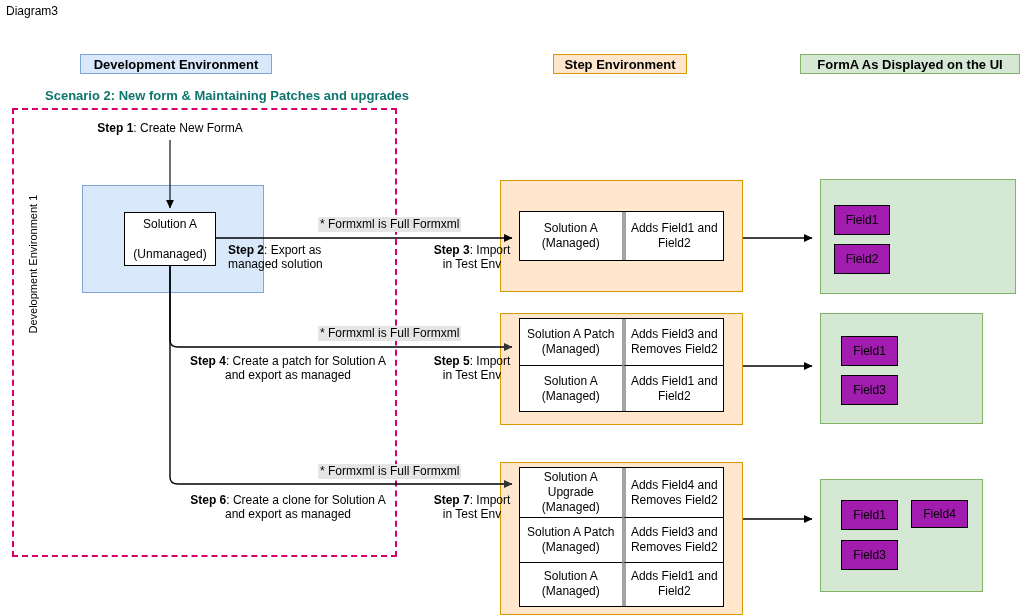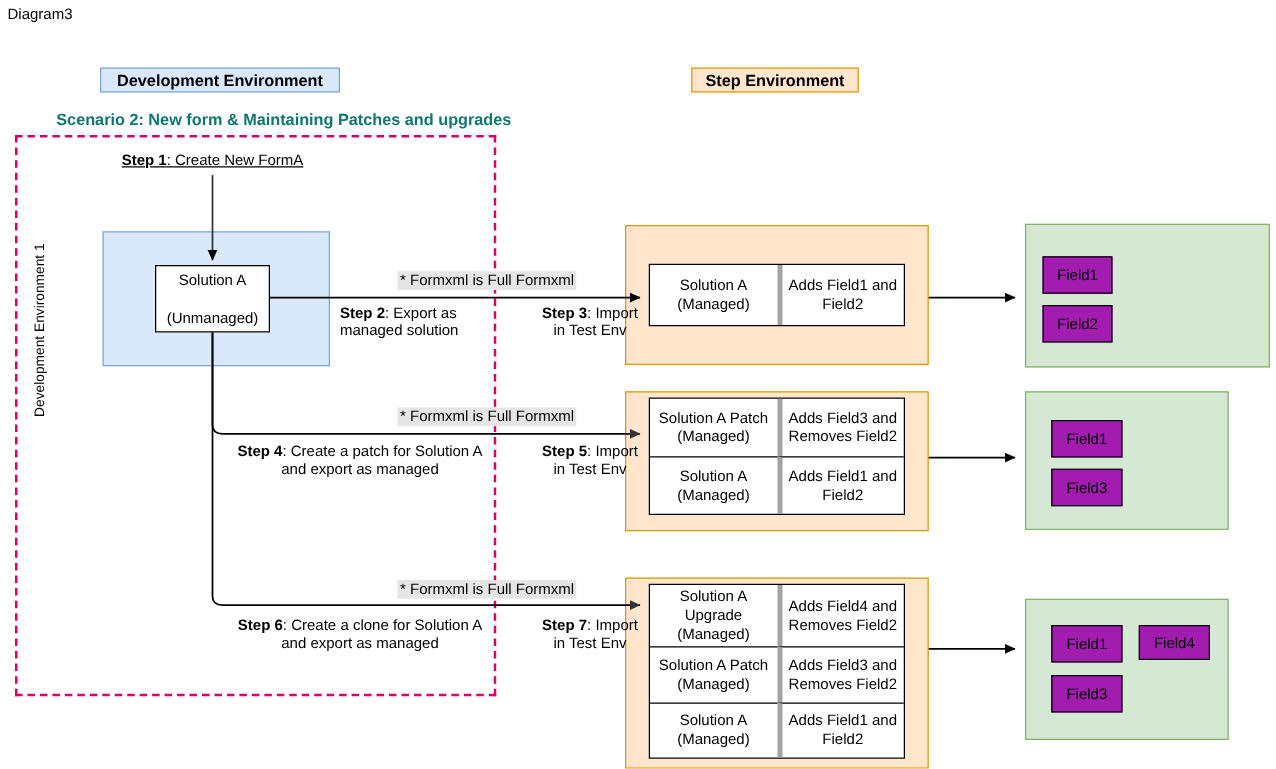--- a/index.html
+++ b/index.html
@@ -151,20 +151,21 @@
 </style>
 </head>
 <body>
 
 <div id="canvas">
 
   <div class="abs diagram-title">Diagram3</div>
 
   <div class="abs chip chip-dev" style="left:80px; top:54px; width:192px;">Development Environment</div>
   <div class="abs chip chip-test" style="left:553px; top:54px; width:134px;">Step Environment</div>
+  <div class="abs chip chip-ui" style="left:800px; top:54px; width:220px;">FormA As Displayed on the UI</div>
 
   <div class="abs scenario-title" style="left:45px; top:88px;">Scenario 2: New form &amp; Maintaining Patches and upgrades</div>
 
   <div class="abs dashed-env" style="left:12px; top:108px; width:385px; height:449px;"></div>
 
   <div class="abs" style="left:-22px; top:272px; width:110px; height:30px;">
     <div class="env-vert-label">
       <span>Development Environment 1</span>
     </div>
   </div>
@@ -294,25 +295,25 @@
 
     <path d="M170,266 L170,340 Q170,347 178,347 L512,347" stroke="#000" stroke-width="1.4" fill="none" marker-end="url(#ar2)"></path>
 
     <path d="M170,266 L170,477 Q170,484 178,484 L512,484" stroke="#000" stroke-width="1.4" fill="none" marker-end="url(#ar2)"></path>
 
     <path d="M743,238 L812,238" stroke="#000" stroke-width="1.4" fill="none" marker-end="url(#ar)"></path>
     <path d="M743,366 L812,366" stroke="#000" stroke-width="1.4" fill="none" marker-end="url(#ar)"></path>
     <path d="M743,519 L812,519" stroke="#000" stroke-width="1.4" fill="none" marker-end="url(#ar)"></path>
   </svg>
 
-  <div class="abs step center" style="left:70px; top:121px; width:200px;text-decoration:underline;">
+  <div class="abs step center" style="left:70px; top:121px; width:200px;">
     <b>Step 1</b><span>: Create New FormA</span>
   </div>
 
-  <div class="abs step left" style="left:228px; top:243px; width:180px;margin-left:44px;">
+  <div class="abs step left" style="left:228px; top:243px; width:180px;">
     <div><b>Step 2</b><span>: Export as</span></div>
     <div>managed solution</div>
   </div>
 
   <div class="abs step center" style="left:402px; top:243px; width:140px;">
     <div><b>Step 3</b><span>: Import</span></div>
     <div>in Test Env</div>
   </div>
 
   <div class="abs step center" style="left:178px; top:354px; width:220px;">

